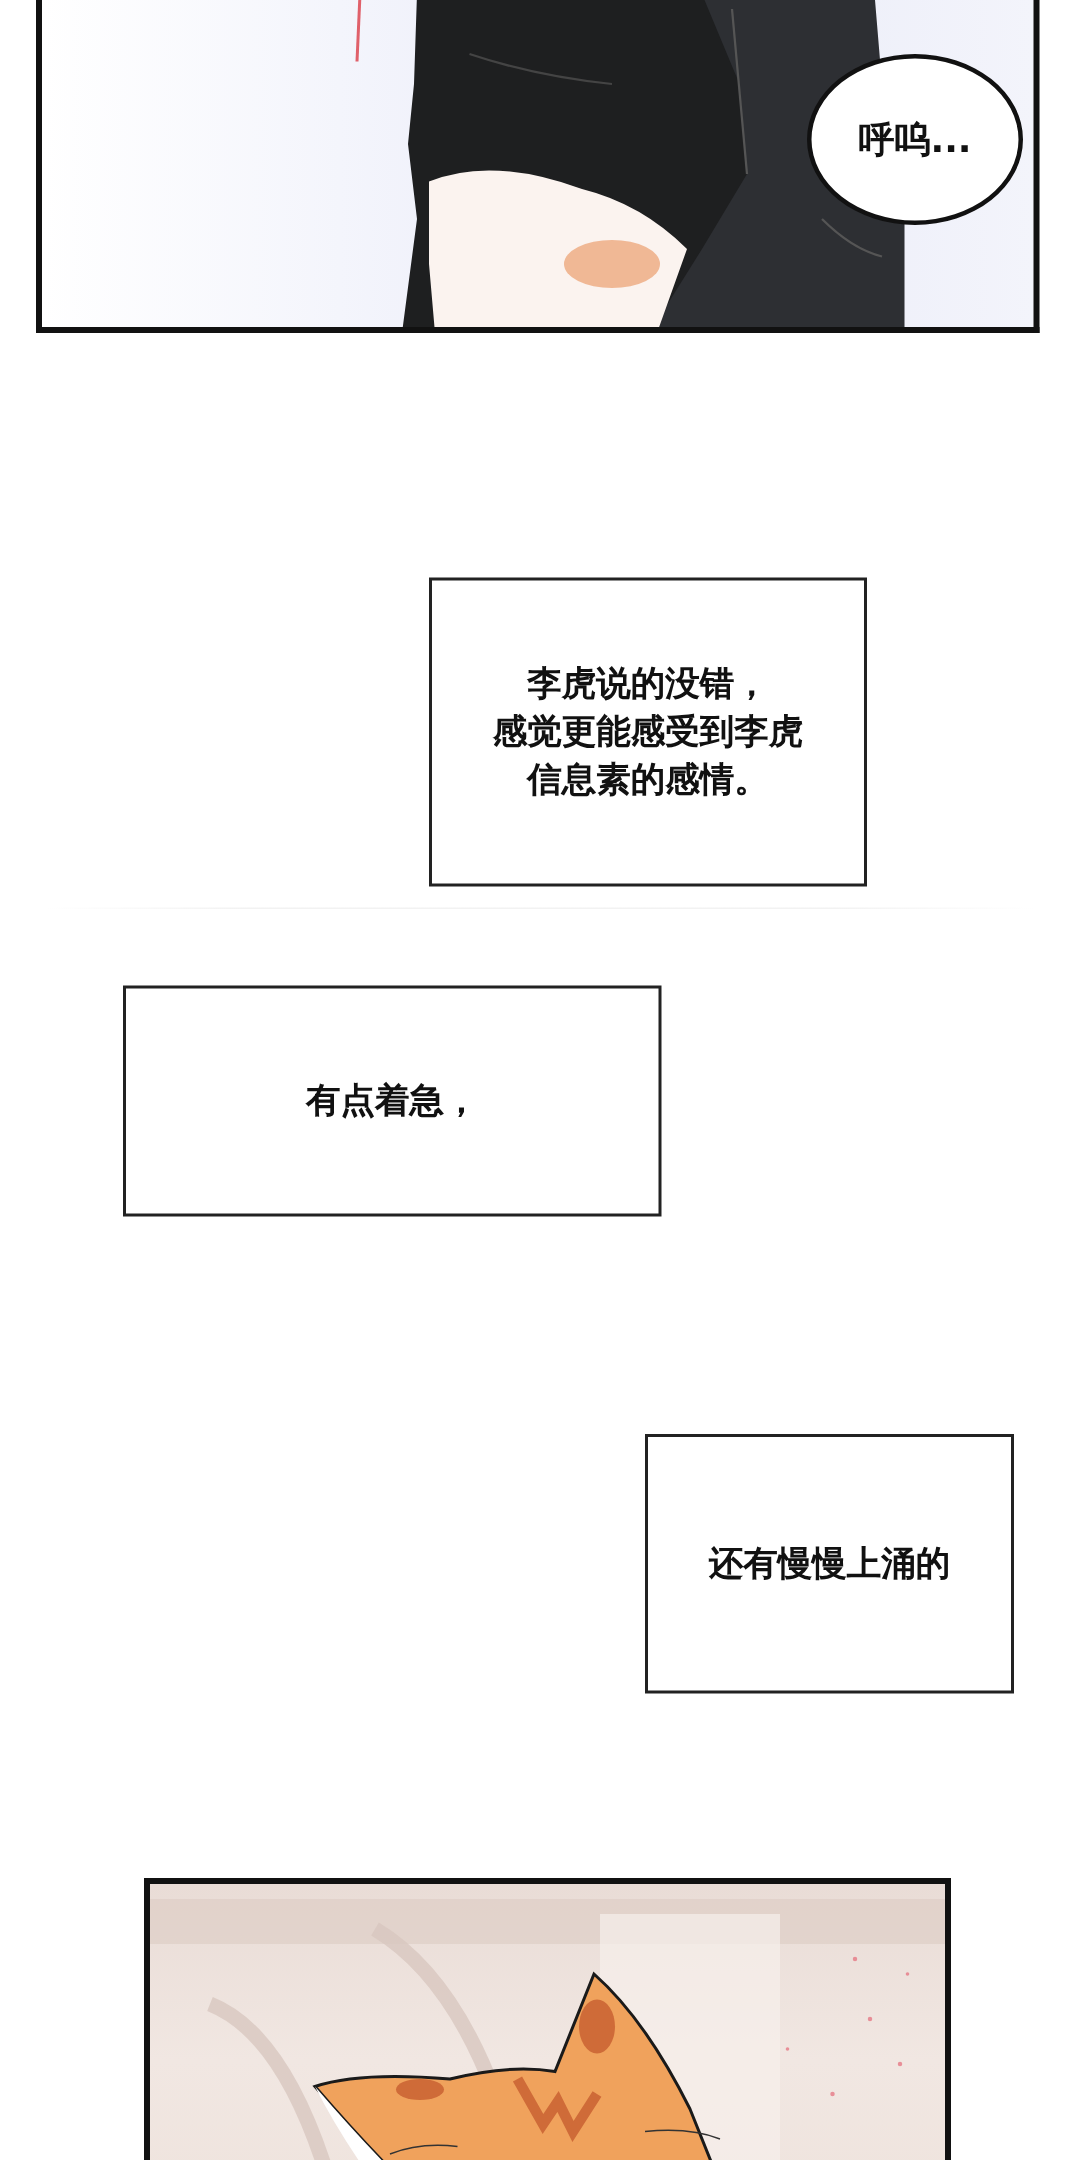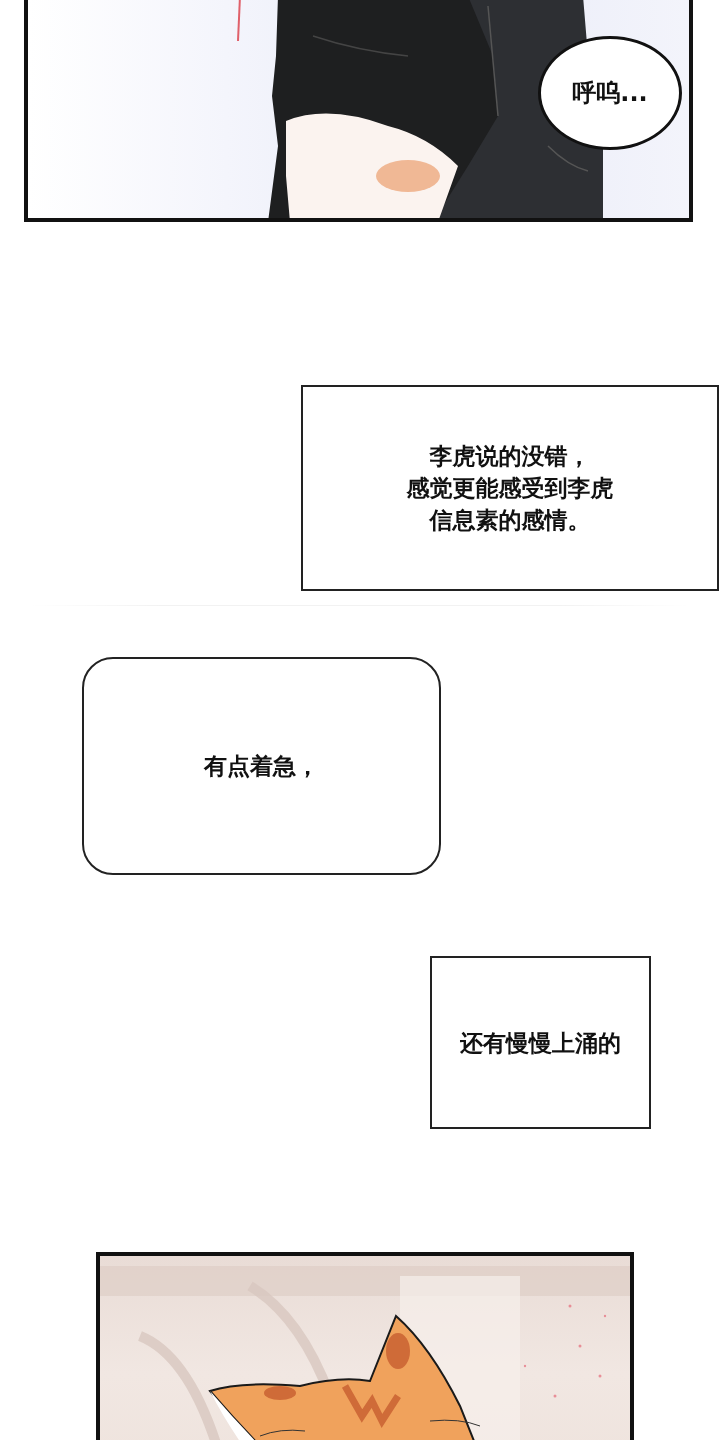--- a/index.html
+++ b/index.html
@@ -56,37 +56,37 @@
 
     <path d="M285 40 Q330 55 380 60" stroke="#444" stroke-width="1.5" fill="none"></path>
     <path d="M460 10 L470 120" stroke="#555" stroke-width="1.5" fill="none"></path>
     <path d="M520 150 Q540 170 560 175" stroke="#555" stroke-width="1.5" fill="none"></path>
   </svg>
   <div class="bubble">
     <span>呼呜...</span>
   </div>
 </div>
 
-<div class="caption-box" style="left:301px; top:385px; width:418px; height:206px;">
+<div class="caption-box" style="left:286px; top:385px; width:292px; height:206px;">
   <div>
     <span class="line">李虎说的没错，</span>
     <span class="line">感觉更能感受到李虎</span>
     <span class="line">信息素的感情。</span>
   </div>
 </div>
 
 <div class="divider-faint"></div>
 
-<div class="caption-box" style="left:82px; top:657px; width:359px; height:218px;border-radius:31px;">
+<div class="caption-box" style="left:82px; top:657px; width:359px; height:154px;">
   <div>
     <span class="line">有点着急，</span>
   </div>
 </div>
 
-<div class="caption-box" style="left:430px; top:956px; width:221px; height:173px;">
+<div class="caption-box" style="left:430px; top:956px; width:246px; height:173px;">
   <div>
     <span class="line">还有慢慢上涌的</span>
   </div>
 </div>
 
 <div class="panel bottom-panel">
   <svg width="538" height="200" viewBox="0 0 538 200" style="position:absolute;left:0;top:0;">
 
     <rect x="0" y="10" width="538" height="30" fill="#dccbc3" opacity="0.6"></rect>
     <path d="M150 30 Q200 60 230 140" stroke="#d8c7bf" stroke-width="10" fill="none" opacity="0.8"></path>

